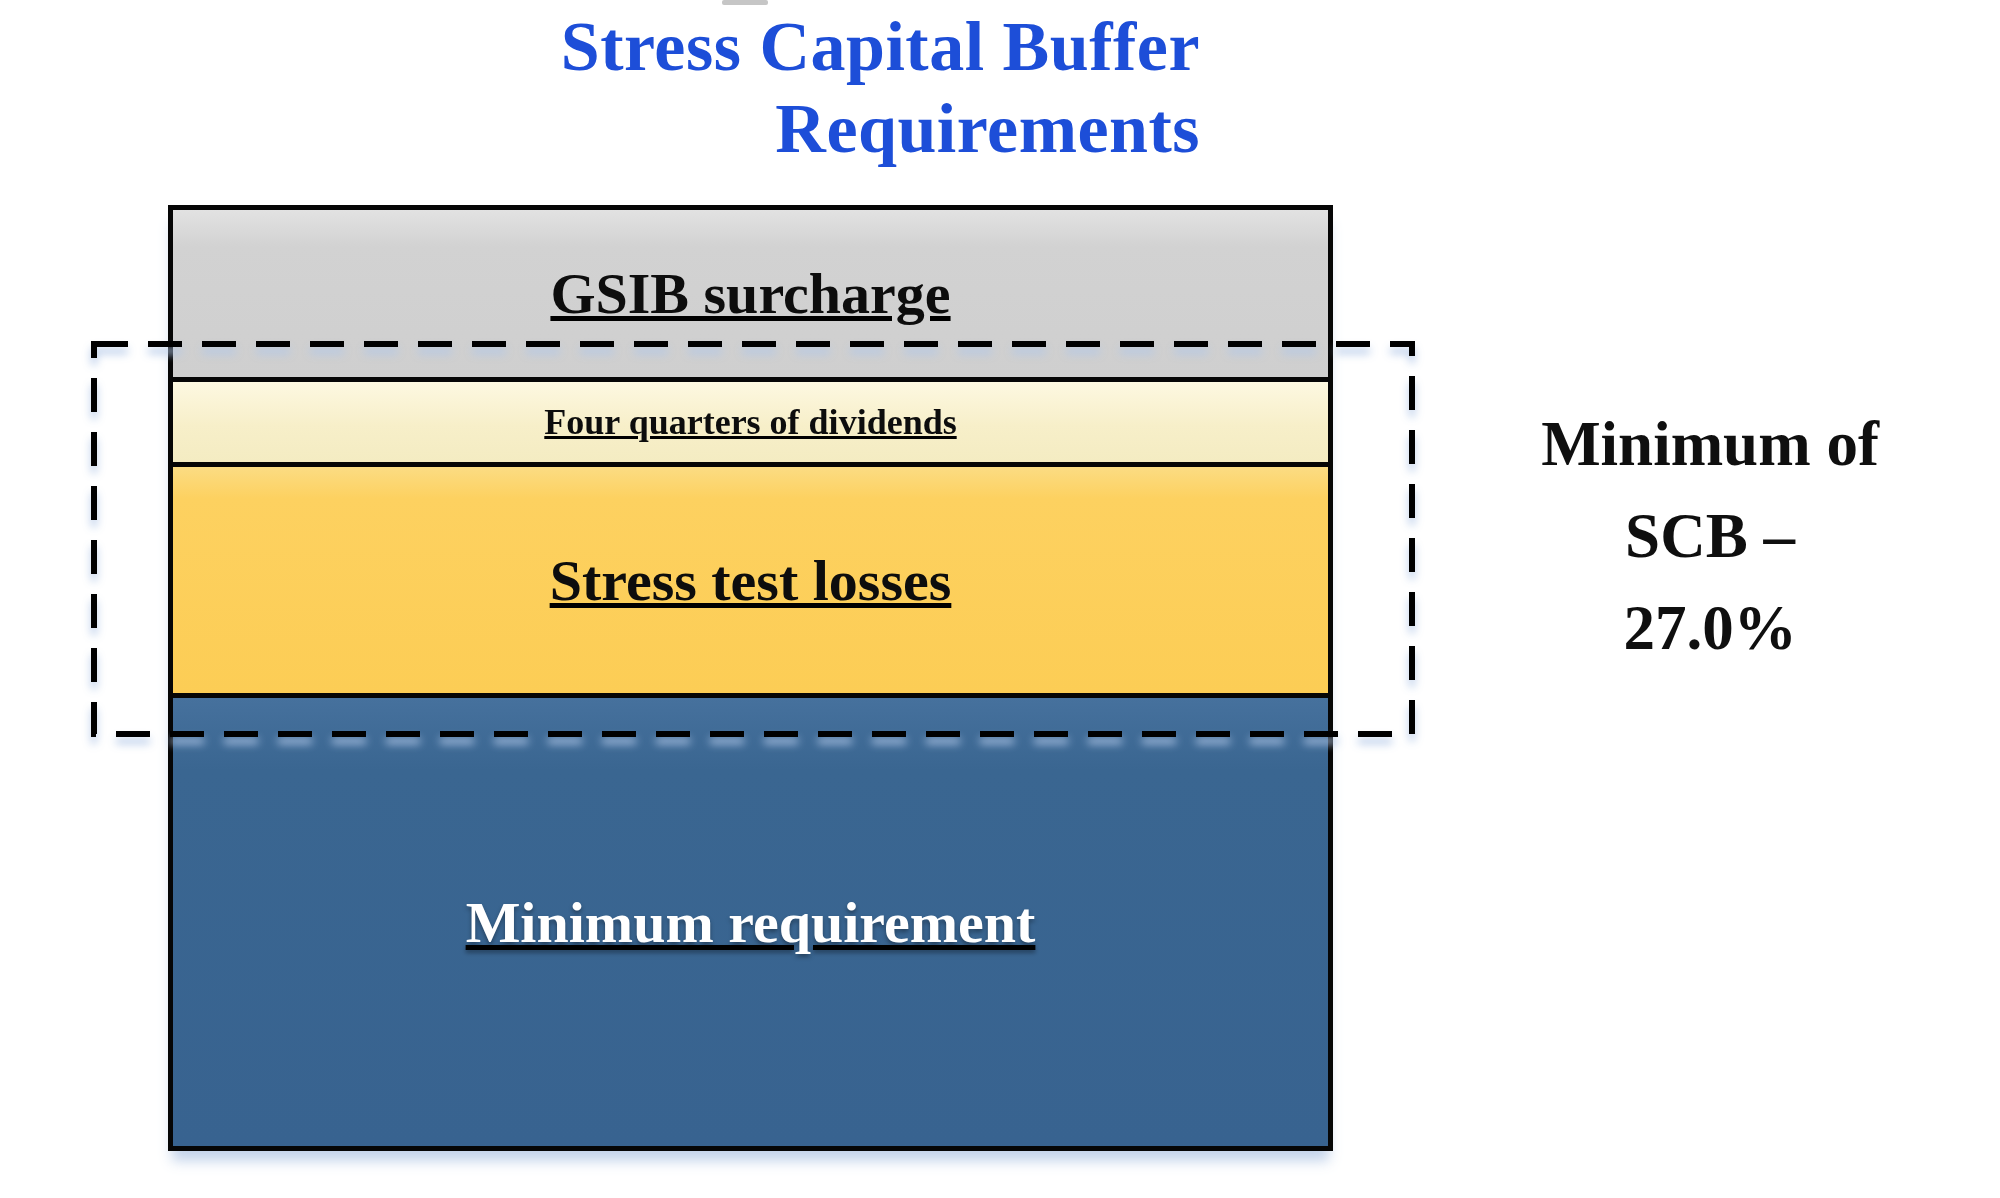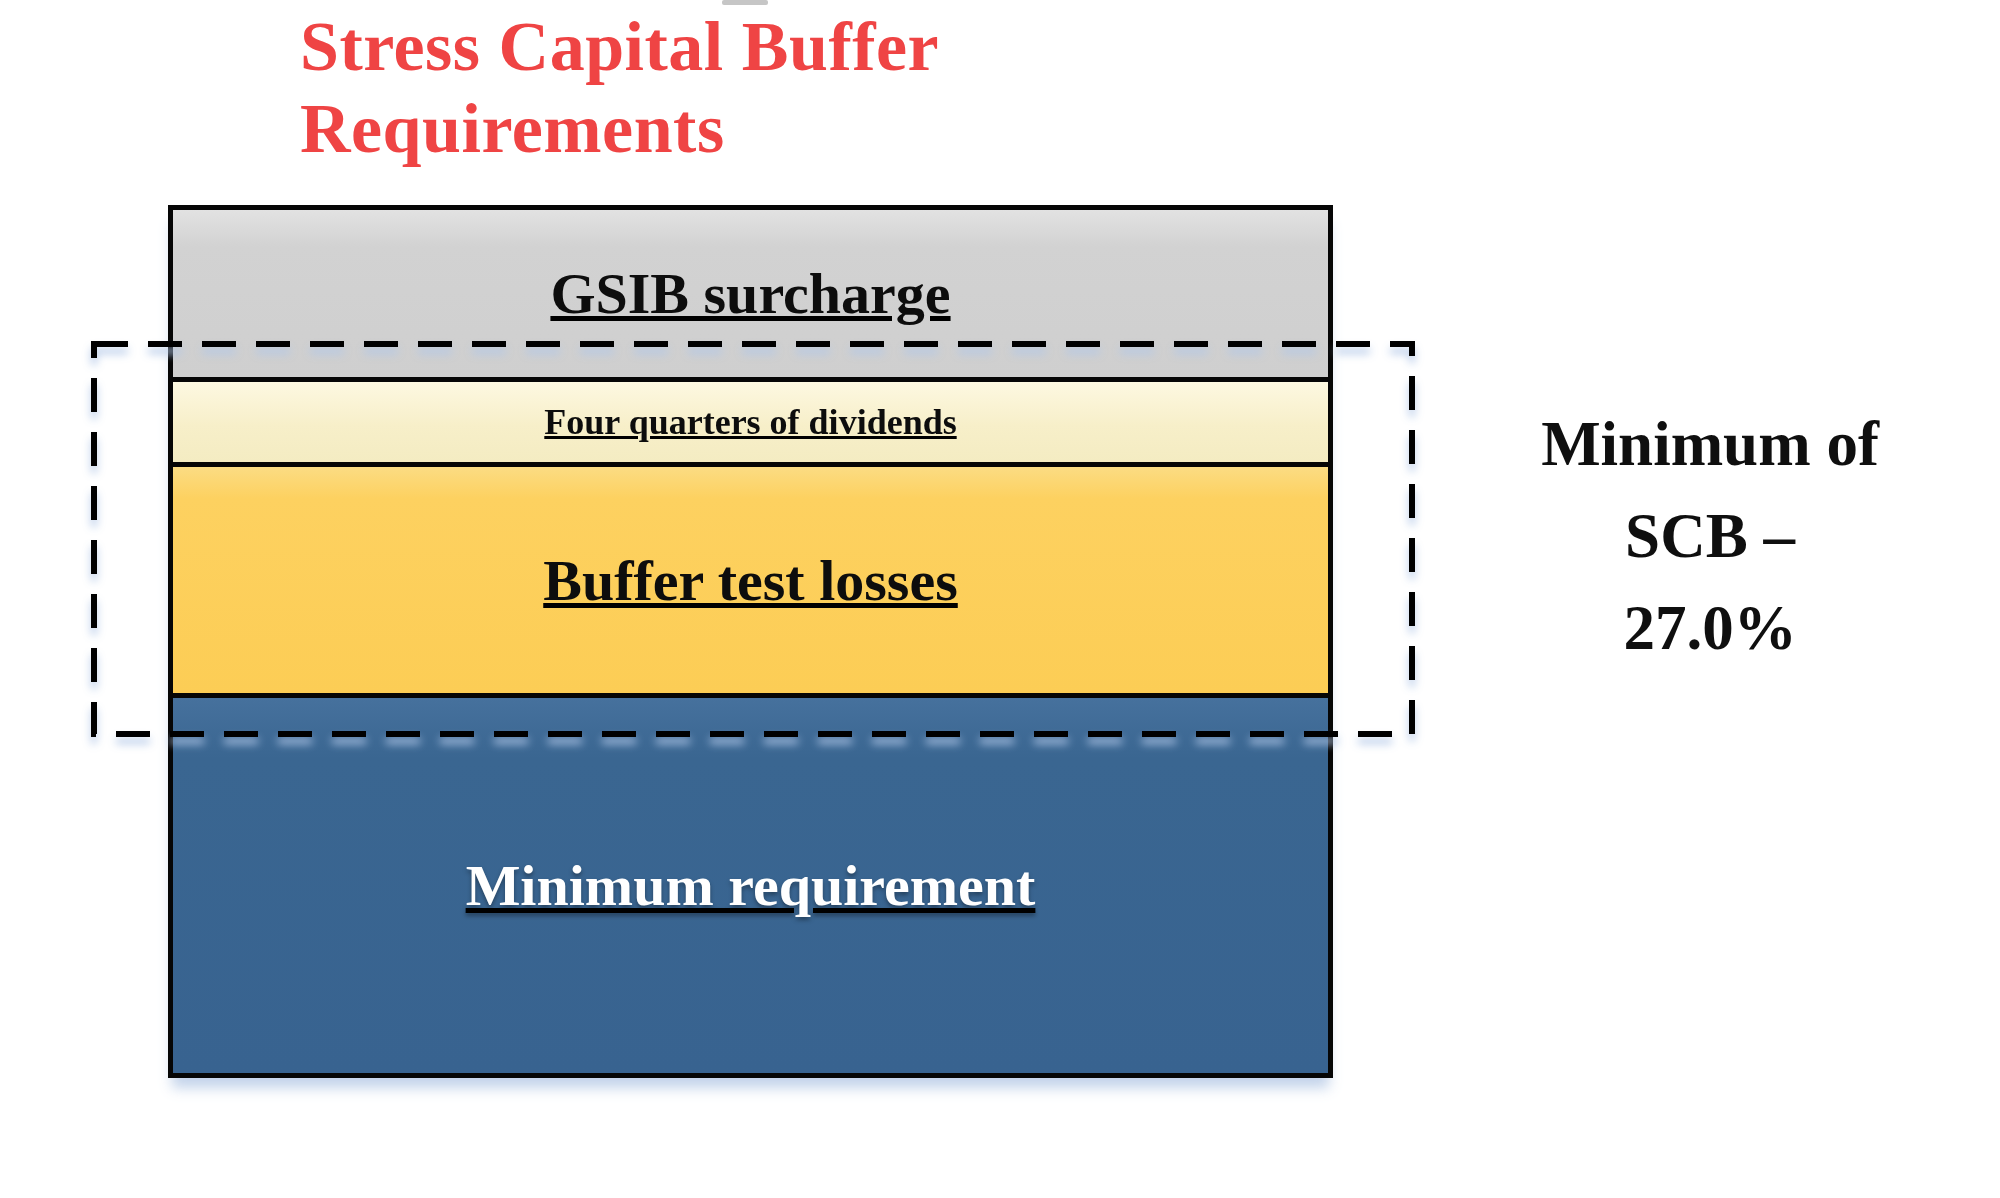--- a/index.html
+++ b/index.html
@@ -25,25 +25,25 @@
     height: 5px;
     background: #c6c6c6;
     border-radius: 2px;
   }
 
   .title {
     position: absolute;
     left: 300px;
     top: 6px;
     width: 900px;
-    text-align: left;
+    text-align: right;
     font-weight: bold;
     font-size: 70px;
     line-height: 82px;
-    color: #ef4444;
+    color: #1d4ed8;
     letter-spacing: 0.5px;
   }
   .title span { display: block; }
 
   .stack {
     position: absolute;
     left: 168px;
     top: 205px;
     width: 1165px;
     box-shadow: 0 14px 12px -4px rgba(186, 205, 231, 0.85);
@@ -70,21 +70,21 @@
   .seg-dividends {
     height: 90px;
     background: linear-gradient(180deg, #fdf8e1 0%, #f7efc9 55%, #f4ecc2 100%);
     font-size: 36px;
   }
   .seg-stress {
     height: 236px;
     background: linear-gradient(180deg, #fbdc83 0%, #fdd160 14%, #fccd55 100%);
   }
   .seg-minimum {
-    height: 385px;
+    height: 458px;
     background: linear-gradient(180deg, #46719d 0%, #3a6691 16%, #386390 100%);
     color: #ffffff;
     text-shadow: 0 3px 4px rgba(0, 0, 0, 0.35);
     align-items: center;
   }
 
   .scb-bracket {
     position: absolute;
     left: 90px;
     top: 340px;
@@ -118,21 +118,21 @@
   </div>
 
   <div class="stack">
     <div class="seg seg-gsib">
       <span class="seg-label">GSIB surcharge</span>
     </div>
     <div class="seg seg-dividends">
       <span class="seg-label">Four quarters of dividends</span>
     </div>
     <div class="seg seg-stress">
-      <span class="seg-label">Buffer test losses</span>
+      <span class="seg-label">Stress test losses</span>
     </div>
     <div class="seg seg-minimum">
       <span class="seg-label">Minimum requirement</span>
     </div>
   </div>
 
   <svg class="scb-bracket" width="1326" height="398" viewBox="0 0 1326 398" aria-hidden="true">
     <rect x="4" y="4" width="1318" height="390" fill="none" stroke="#000000" stroke-width="6" stroke-dasharray="34 20"></rect>
   </svg>
 

